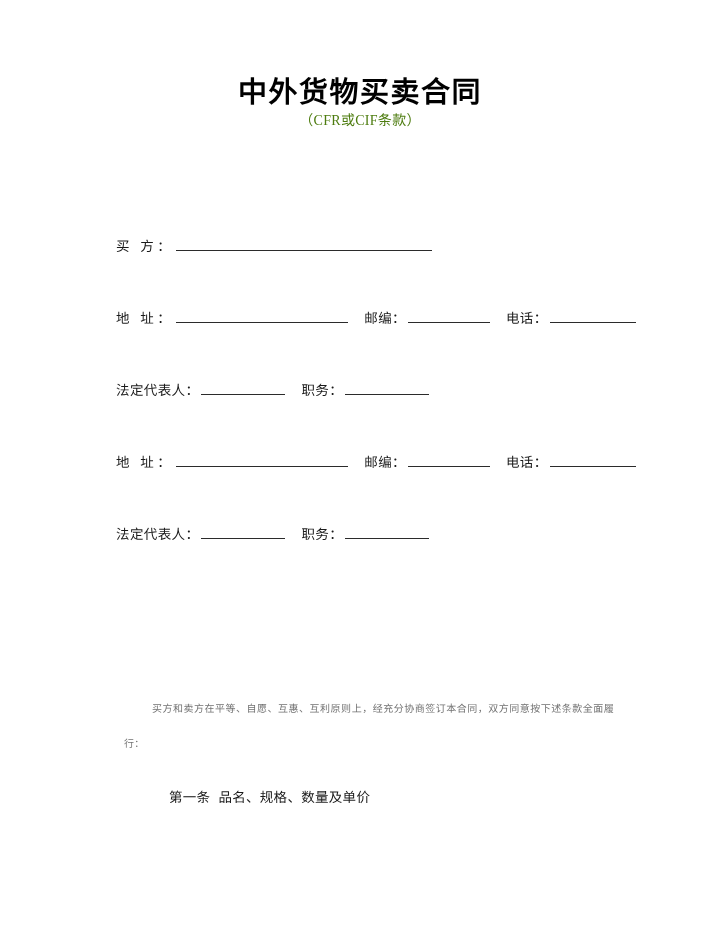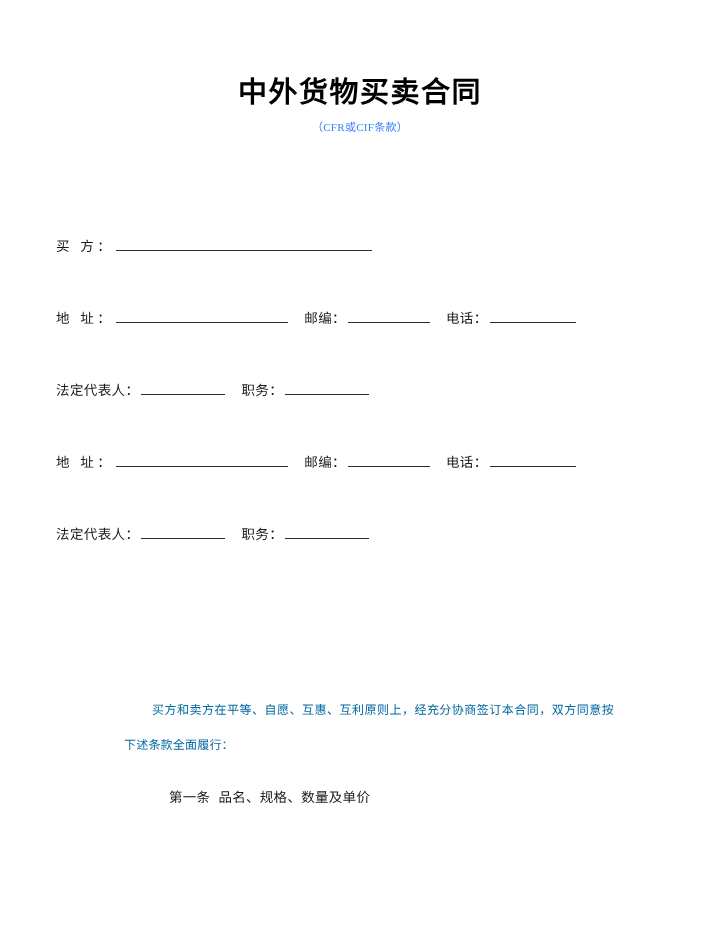--- a/index.html
+++ b/index.html
@@ -37,40 +37,40 @@
   .doc-title {
     font-size: 29px;
     font-weight: bold;
     letter-spacing: 1.5px;
     line-height: 1.25;
     color: #000000;
     margin: 0;
     font-family: "Liberation Sans", "DejaVu Sans", sans-serif;
   }
   .doc-subtitle {
-    font-size: 11px;
+    font-size: 14px;
     font-weight: normal;
     letter-spacing: 0.3px;
     line-height: 1.5;
-    color: #3b82f6;
-    margin: 9px 0 0 0;
+    color: #4d7c0f;
+    margin: 0 0 0 0;
     font-family: "Liberation Serif", "DejaVu Serif", serif;
   }
 
   
   .fields {
     position: absolute;
     top: 236px;
     left: 0;
     width: 720px;
   }
   .field-row {
     position: relative;
     height: 72px;
-    padding-left: 56px;
+    padding-left: 116px;
     box-sizing: border-box;
     white-space: nowrap;
     font-size: 13.5px;
     line-height: 20px;
     color: #1a1a1a;
   }
   .field-row .lbl {
     display: inline-block;
     vertical-align: baseline;
     font-size: 13.5px;
@@ -94,26 +94,26 @@
   .blank.rep     { width: 84px; }
   .blank.duty    { width: 84px; }
   .gap-sm { display: inline-block; width: 14px; }
 
   
   .body-para {
     position: absolute;
     top: 681px;
     left: 124px;
     width: 490px;
-    font-size: 12px;
+    font-size: 10px;
     line-height: 35px;
     text-align: justify;
     text-indent: 28px;
     letter-spacing: 0.2px;
-    color: #0369a1;
+    color: #737373;
   }
 
   
   .article-heading {
     position: absolute;
     top: 788px;
     left: 128px;
     font-size: 13.5px;
     line-height: 20px;
     letter-spacing: 0.3px;

